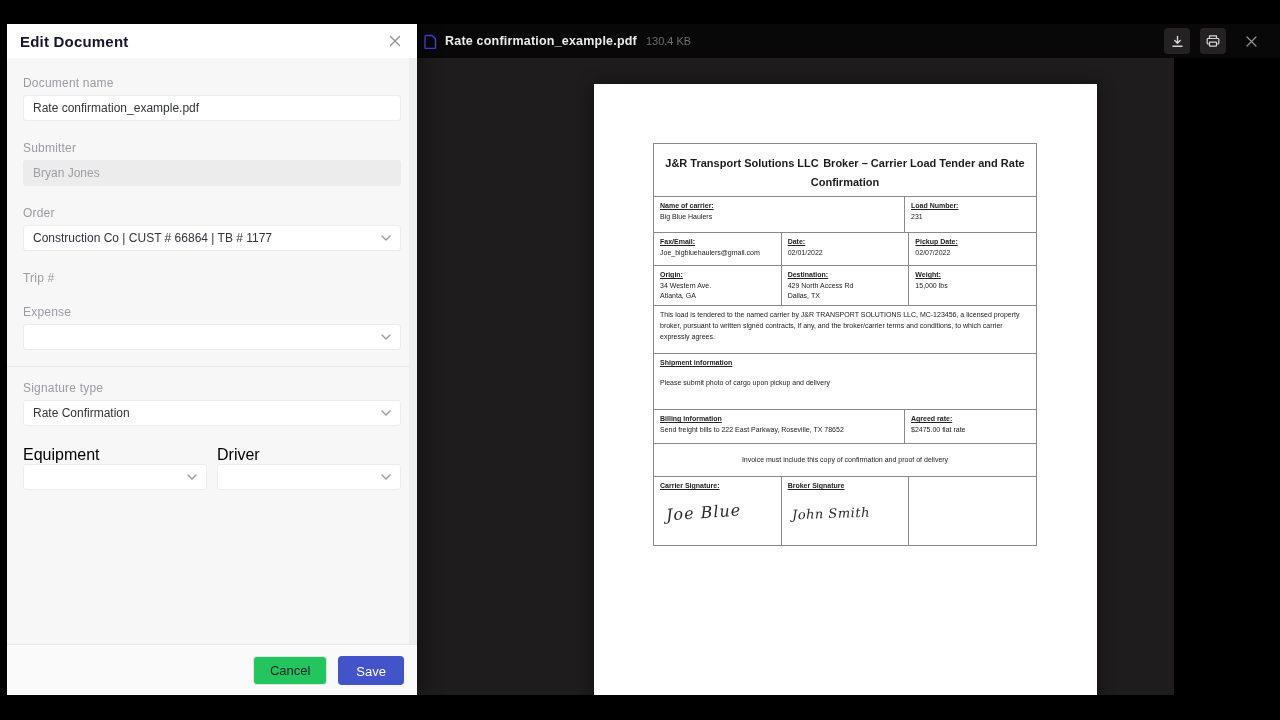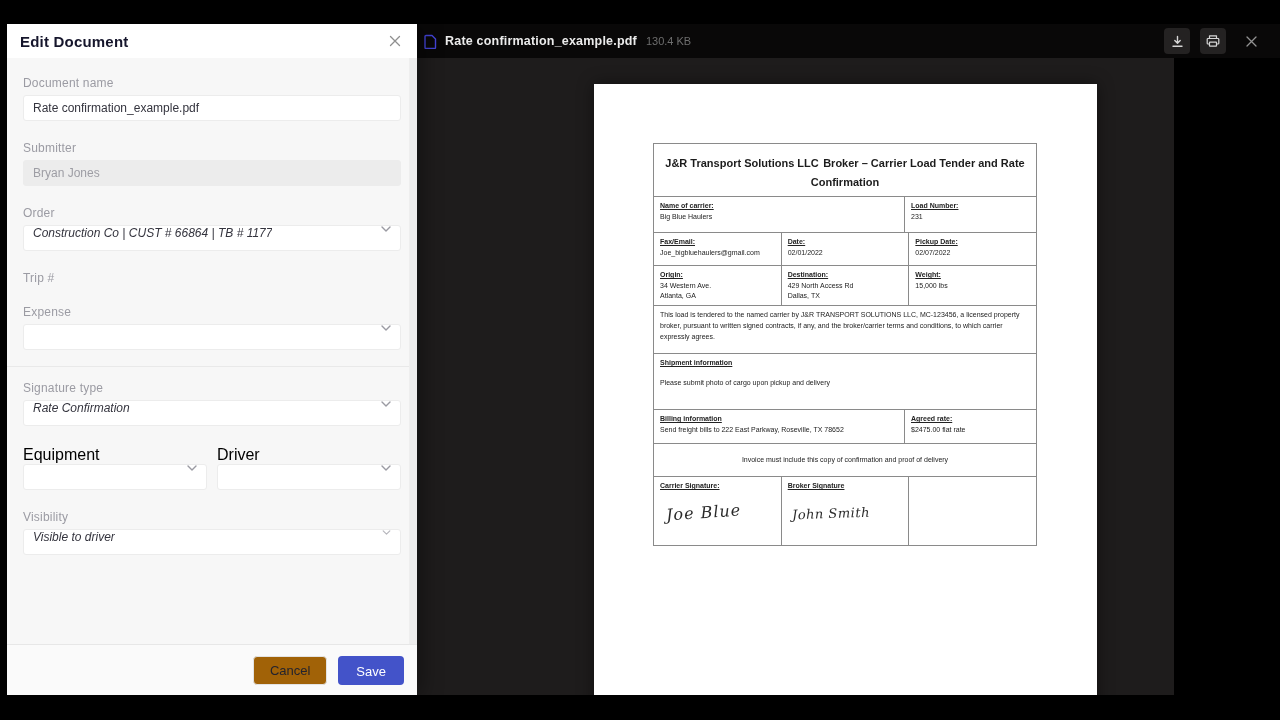--- a/index.html
+++ b/index.html
@@ -51,33 +51,33 @@
     justify-content:space-between; padding:0 15px 0 13px; }
   .modal-title { font-size:15px; font-weight:700; color:#16162c; letter-spacing:.2px; }
   .modal-close { background:none; border:none; cursor:pointer; display:flex; align-items:center; }
   .modal-body { padding:18px 16px 0; }
   .group { margin-bottom:20px; }
   .group label { display:block; font-size:12px; color:#9b9ba3; margin-bottom:5px; letter-spacing:.2px; }
   .control { width:378px; height:26px; background:#fff; border:1px solid #ececec; border-radius:3px;
     font-size:12px; color:#34343e; padding:0 9px; font-family:"Liberation Sans",sans-serif; }
   input.control { display:block; }
   input.control:disabled { background:#ececec; color:#9d9da4; border-color:#ececec; }
-  .select { display:flex; align-items:flex-start; justify-content:space-between; cursor:pointer;font-style:italic; }
+  .select { display:flex; align-items:center; justify-content:space-between; cursor:pointer; }
   .select .sel-val { white-space:nowrap; overflow:hidden; }
   .divider { border:none; border-top:1px solid #e9e9e9; margin:16px -16px 14px; }
   .two-col { display:flex; gap:10px; margin-bottom:20px; }
   .two-col .col { width:184px; }
   .two-col .control { width:184px; }
   .scroll-track { position:absolute; right:0; top:34px; width:8px; height:610px; background:#eeeeee; cursor:pointer; }
   .modal-footer { position:absolute; left:0; right:0; bottom:0; height:51px; background:#fafafa;
     border-top:1px solid #e7e7e7; display:flex; align-items:center; justify-content:flex-end;
     padding-right:13px; gap:11px; }
   .btn { height:29px; border-radius:4px; font-size:13px; cursor:pointer;
     font-family:"Liberation Sans",sans-serif; }
-  .btn-cancel { background:#a16207; border:1px solid #e3e3e3; color:#23232e; padding:0 16px; }
+  .btn-cancel { background:#22c55e; border:1px solid #e3e3e3; color:#23232e; padding:0 16px; }
   .btn-save { background:#4353c9; border:none; color:#fff; padding:8px 18px; }
 
   .bottom-bar { position:absolute; left:0; top:695px; width:1280px; height:25px; background:#000; }
   .top-bar { position:absolute; left:0; top:0; width:1280px; height:24px; background:#000; }
 </style>
 </head>
 <body>
 
 <div class="stage">
   <div class="top-bar"></div>
@@ -302,31 +302,20 @@
             <span class="sel-val"></span>
             <span style="display:flex;">
               <svg width="10" height="6" viewBox="0 0 10 6" fill="none" stroke="#9a9aa2" stroke-width="1.4" stroke-linecap="round" stroke-linejoin="round">
                   <path d="M1 1l4 4 4-4"></path>
                 </svg>
             </span>
           </div>
         </div>
       </div>
 
-      <div class="group">
-        <label>Visibility</label>
-        <div class="control select">
-          <span class="sel-val">Visible to driver</span>
-          <span style="display:flex;">
-            <svg width="9" height="5" viewBox="0 0 10 6" fill="none" stroke="#b6b6bc" stroke-width="1.4" stroke-linecap="round" stroke-linejoin="round">
-                <path d="M1 1l4 4 4-4"></path>
-              </svg>
-          </span>
-        </div>
-      </div>
     </div>
 
     <div class="scroll-track"></div>
 
     <div class="modal-footer">
       <button class="btn btn-cancel">Cancel</button>
       <button class="btn btn-save">Save</button>
     </div>
   </div>
 

